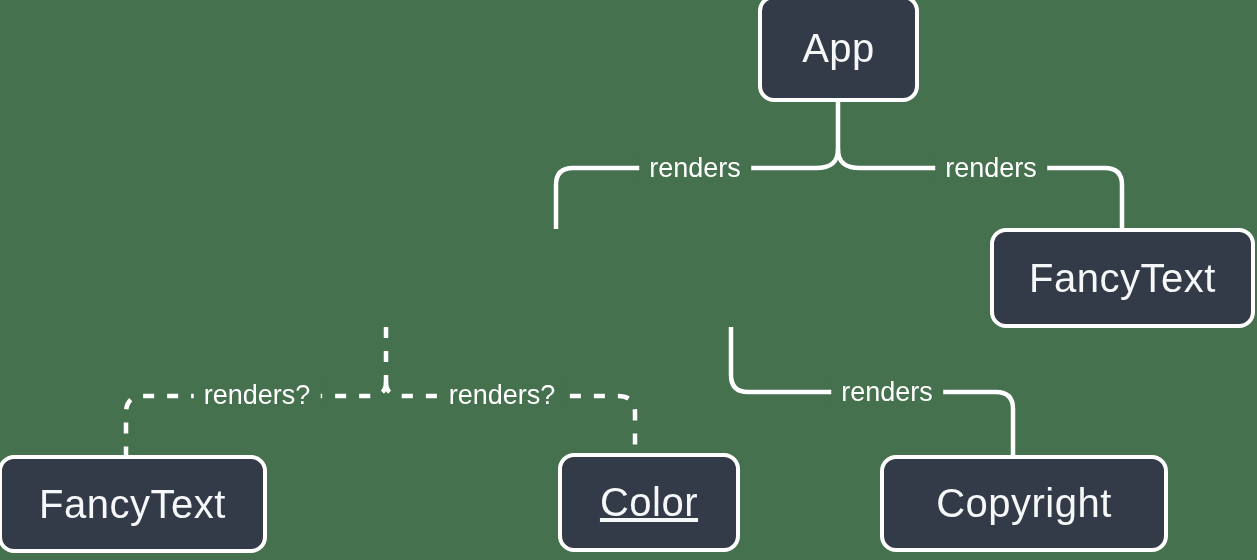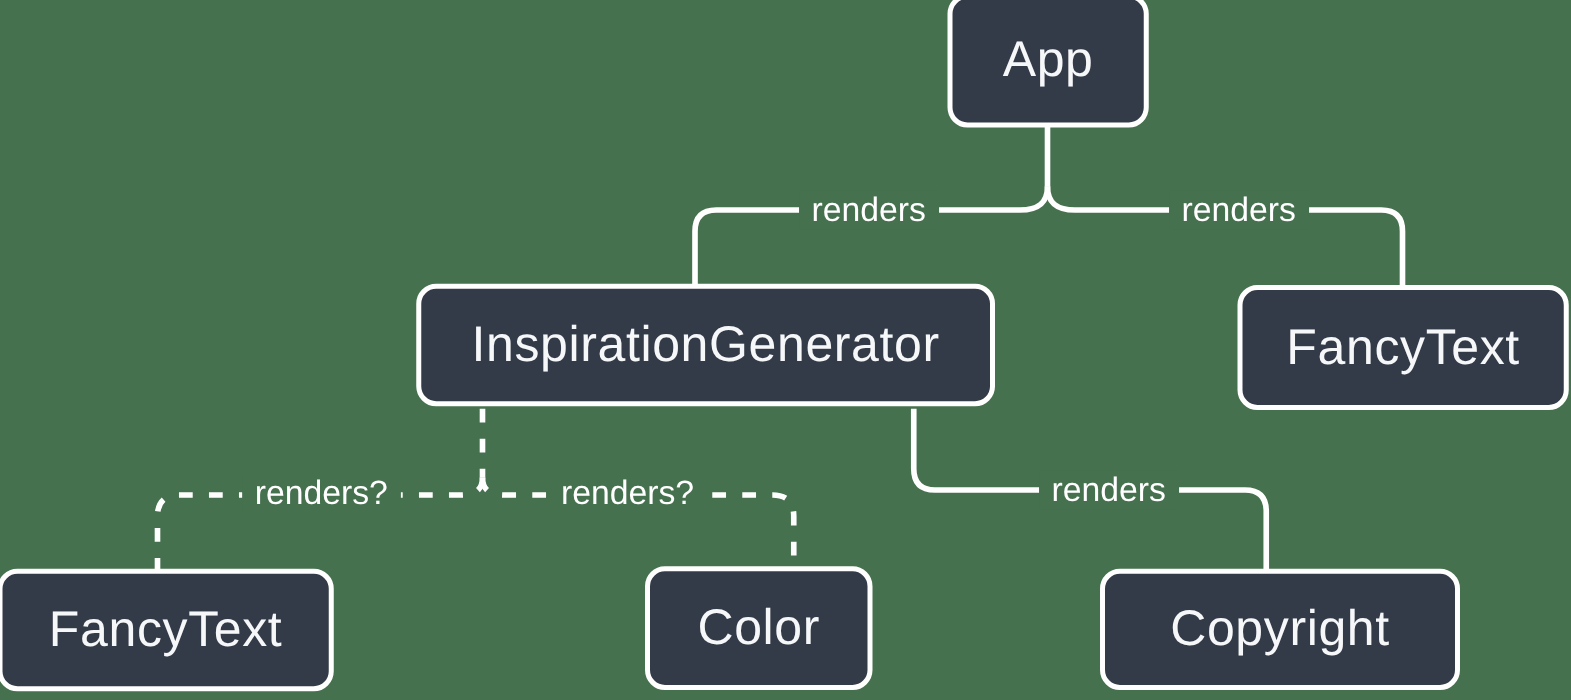--- a/index.html
+++ b/index.html
@@ -56,21 +56,21 @@
     font-weight: normal;
     font-size: 27px;
     padding: 0 10px;
     white-space: nowrap;
   }
   
   #node-app            { left: 758px;  top: -5px;  width: 161px; height: 107px; }
   #node-inspiration    { left: 333px;  top: 227px; width: 463px; height: 98px;  }
   #node-fancytext-top  { left: 990px;  top: 228px; width: 265px; height: 100px; }
   #node-fancytext-bot  { left: -2px;   top: 455px; width: 269px; height: 98px;  }
-  #node-color          { left: 516px;  top: 453px; width: 182px; height: 99px;  }
+  #node-color          { left: 558px;  top: 453px; width: 182px; height: 99px; text-decoration: underline;  }
   #node-copyright      { left: 880px;  top: 455px; width: 288px; height: 97px;  }
   
   #label-edge-0 { left: 695px; top: 168px; }
   #label-edge-1 { left: 991px; top: 168px; }
   #label-edge-2 { left: 257px; top: 395px; }
   #label-edge-3 { left: 502px; top: 395px; }
   #label-edge-4 { left: 887px; top: 392px; }
 </style>
 </head>
 <body>
@@ -93,23 +93,20 @@
   <div class="edge-label" id="label-edge-0">renders</div>
   <div class="edge-label" id="label-edge-1">renders</div>
   <div class="edge-label" id="label-edge-2">renders?</div>
   <div class="edge-label" id="label-edge-3">renders?</div>
   <div class="edge-label" id="label-edge-4">renders</div>
 
   <div class="node" id="node-app">
     <span>App</span>
   </div>
 
-  <div class="node" id="node-inspiration">
-    <span>InspirationGenerator</span>
-  </div>
 
   <div class="node" id="node-fancytext-top">
     <span>FancyText</span>
   </div>
 
   <div class="node" id="node-fancytext-bot">
     <span>FancyText</span>
   </div>
 
   <div class="node" id="node-color">

